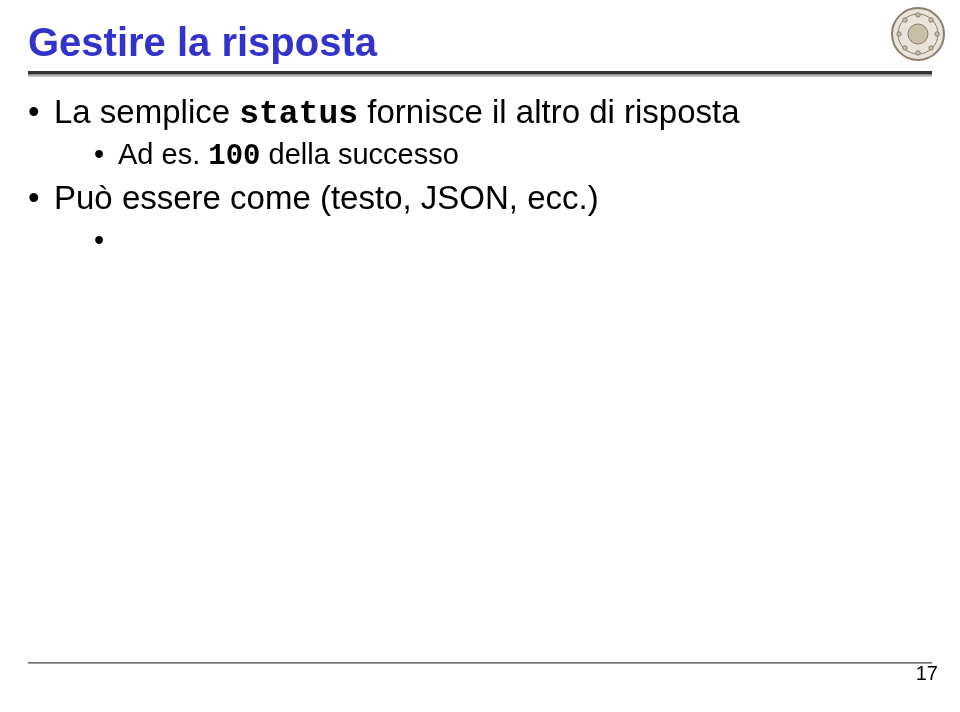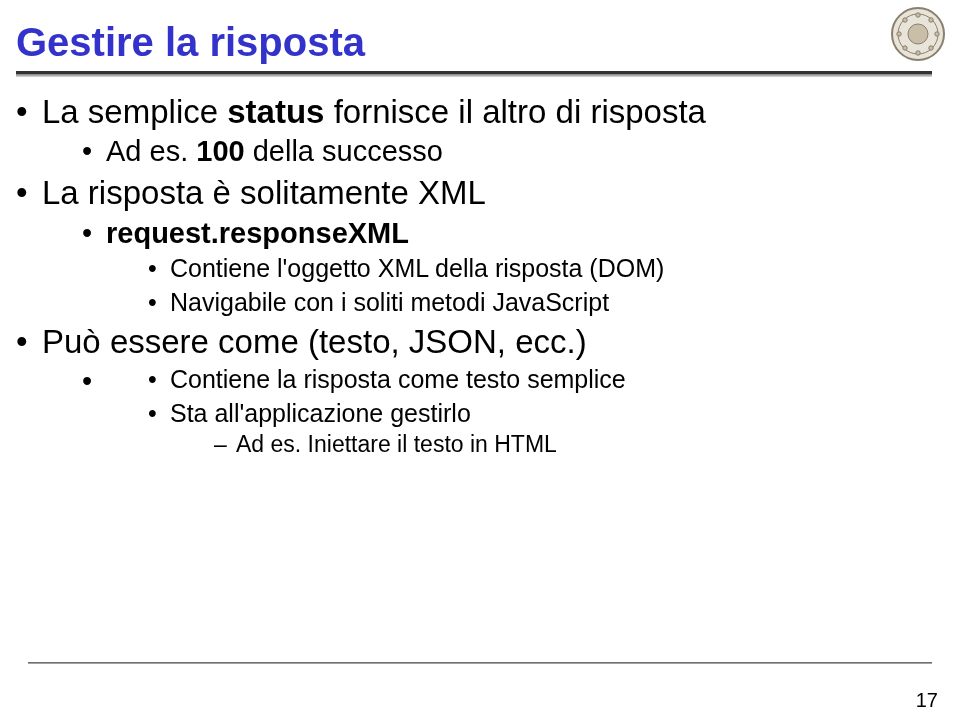--- a/index.html
+++ b/index.html
@@ -5,21 +5,21 @@
   * { margin: 0; padding: 0; box-sizing: border-box; }
   body {
     width: 960px;
     height: 712px;
     background: #ffffff;
     font-family: Arial, Helvetica, sans-serif;
     position: relative;
     overflow: hidden;
   }
   .slide {
-    padding: 20px 28px 0 16px;
+    padding: 20px 28px 0 28px;
     position: relative;
     height: 100%;
   }
   .logo {
     position: absolute;
     top: 6px;
     right: 14px;
     width: 56px;
     height: 56px;
   }
@@ -89,26 +89,26 @@
     content: "–";
     position: absolute;
     left: 0;
     top: 0;
     font-size: 23px;
   }
   .indent2 { margin-left: 40px; }
   .indent3 { margin-left: 42px; }
   .indent4 { margin-left: 44px; }
   .mono {
-    font-family: Liberation Sans, sans-serif;
+    font-family: Liberation Mono, monospace;
     font-weight: bold;
   }
   .page-num {
     position: absolute;
-    bottom: 0;
+    bottom: 27px;
     right: 22px;
     font-size: 20px;
     color: #000;
   }
   .footer-line {
     position: absolute;
     left: 28px;
     right: 28px;
     bottom: 48px;
     height: 2px;
@@ -144,46 +144,25 @@
   <ul class="lvl1">
     <li>
       <span>La semplice </span><span class="mono">status</span><span> fornisce il altro di risposta</span>
       <ul class="lvl2 indent2">
         <li>
           <span>Ad es. </span><span class="mono">100</span><span> della successo</span>
         </li>
       </ul>
     </li>
 
-    <li>
-      <span>La risposta è solitamente XML</span>
-      <ul class="lvl2 indent2">
-        <li>
-          <span class="mono">request.responseXML</span>
-          <ul class="lvl3 indent3">
-            <li><span>Contiene l'oggetto XML della risposta (DOM)</span></li>
-            <li><span>Navigabile con i soliti metodi JavaScript</span></li>
-          </ul>
-        </li>
-      </ul>
-    </li>
 
     <li>
       <span>Può essere come (testo, JSON, ecc.)</span>
       <ul class="lvl2 indent2">
         <li>
-          <ul class="lvl3 indent3">
-            <li><span>Contiene la risposta come testo semplice</span></li>
-            <li>
-              <span>Sta all'applicazione gestirlo</span>
-              <ul class="lvl4 indent4">
-                <li><span>Ad es. Iniettare il testo in HTML</span></li>
-              </ul>
-            </li>
-          </ul>
         </li>
       </ul>
     </li>
   </ul>
 
   <div class="footer-line"></div>
   <div class="page-num">17</div>
 </div>
 
 </body></html>

